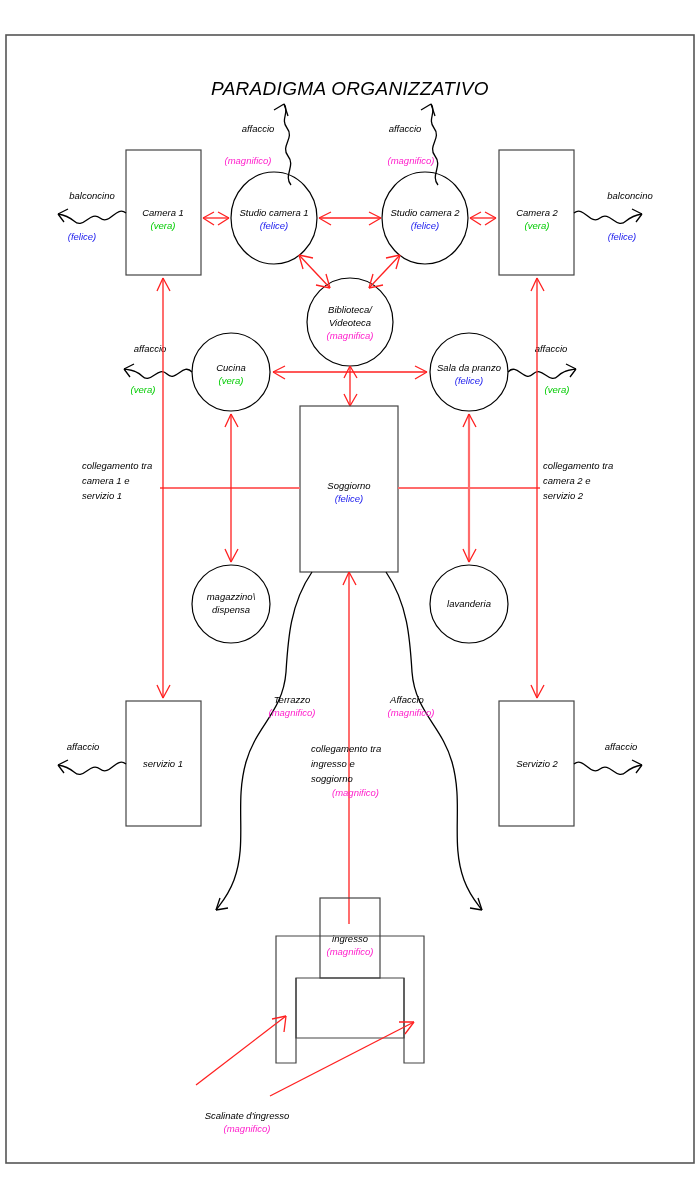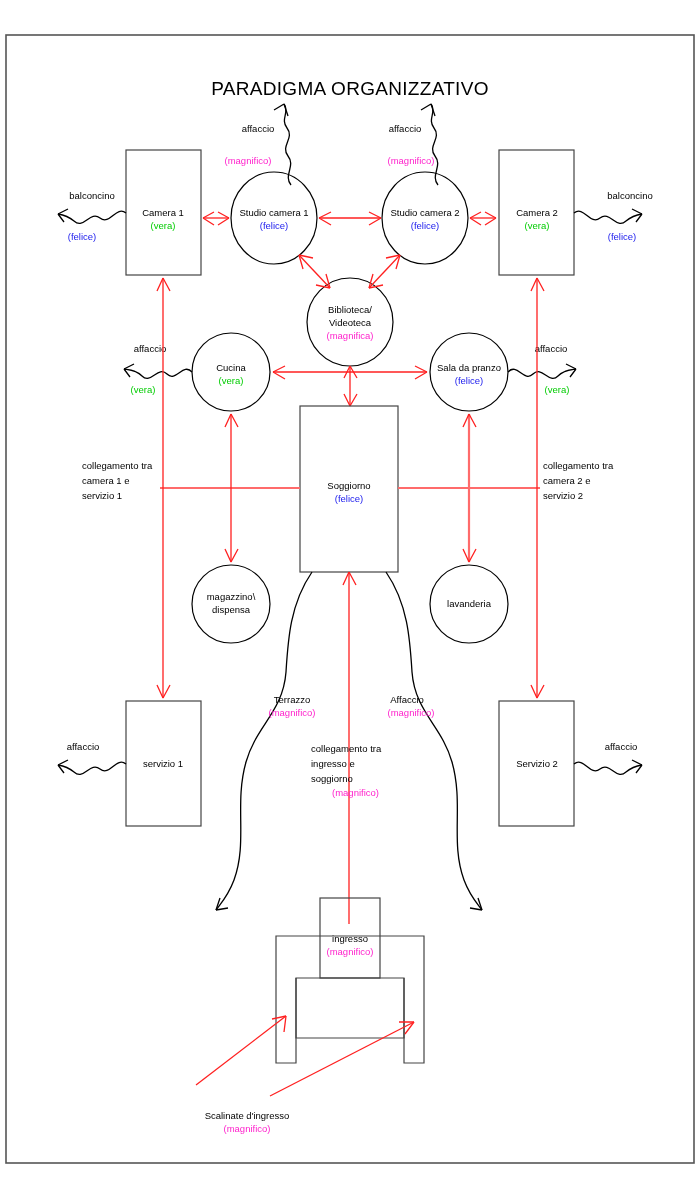--- a/index.html
+++ b/index.html
@@ -1,17 +1,17 @@
 <!DOCTYPE html>
 <html><head>
 <meta charset="utf-8">
 <style>
   html,body{margin:0;padding:0;background:#fff;}
   body{width:700px;height:1200px;font-family:"Liberation Sans",sans-serif;}
-  #stage{position:relative;width:700px;height:1200px;overflow:hidden;background:#fff;}
+  #stage{position:relative;width:700px;height:1200px;overflow:hidden;background:#fff;font-style:italic;}
   svg{position:absolute;top:0;left:0;}
   .lbl{font-family:"Liberation Sans",sans-serif;font-size:9.5px;fill:#000;}
   .lbl-green{fill:#00cc00;}
   .lbl-blue{fill:#2020ee;}
   .lbl-magenta{fill:#ff22cc;}
   .title{font-family:"Liberation Sans",sans-serif;font-size:19px;fill:#000;letter-spacing:.3px;}
   .node-line{stroke:#444;stroke-width:1.2;fill:none;}
   .circ{stroke:#000;stroke-width:1.2;fill:none;}
   .red{stroke:#ff2020;stroke-width:1.3;fill:none;}
   .redlite{stroke:#ff6b6b;stroke-width:2.2;fill:none;}

